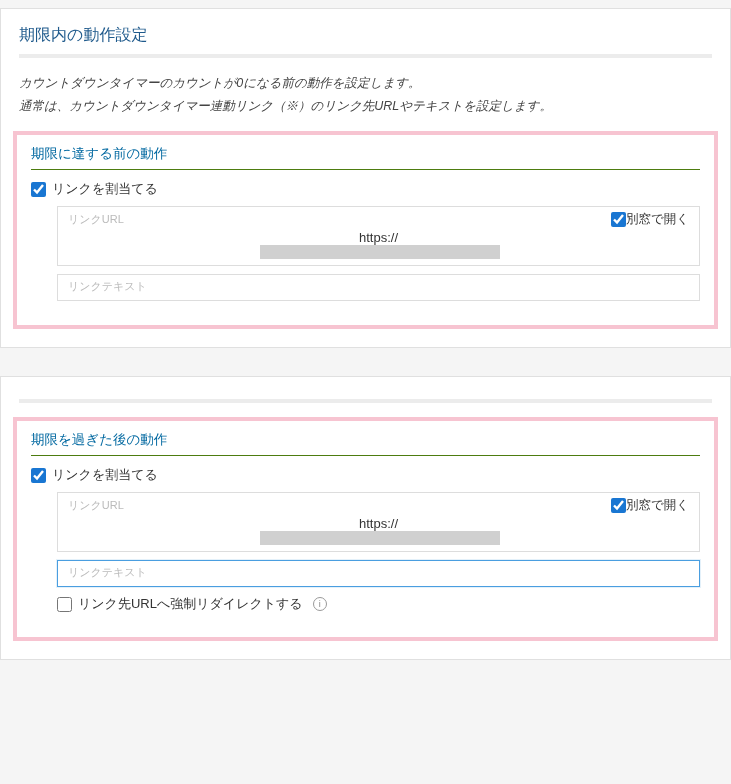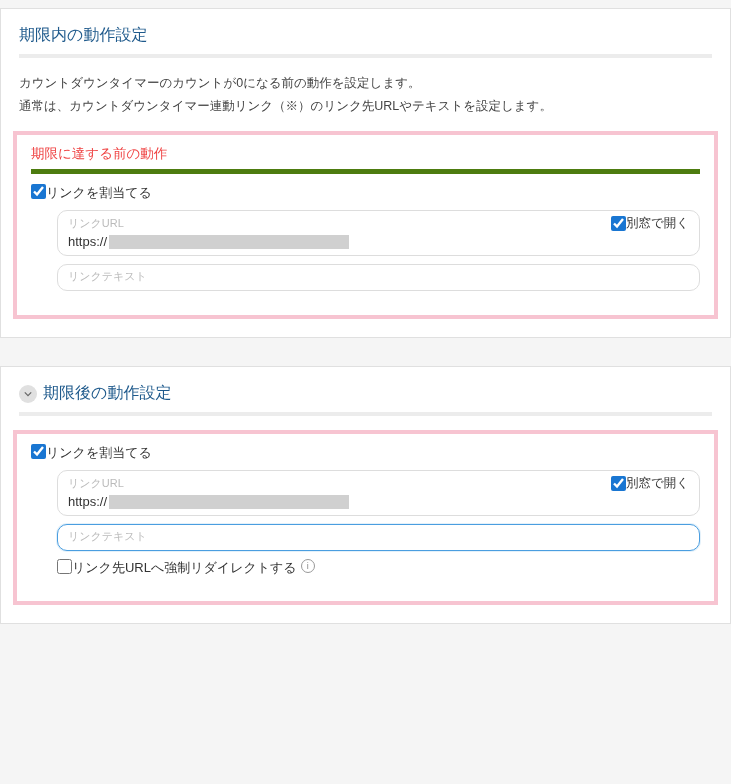--- a/index.html
+++ b/index.html
@@ -2,34 +2,34 @@
 <html><head>
 <meta charset="utf-8">
 <style>
   * { box-sizing: border-box; margin: 0; padding: 0; }
   body { font-family: "Hiragino Kaku Gothic ProN", "メイリオ", Meiryo, sans-serif; font-size: 13px; background: #f5f5f5; color: #333; }
   .canvas { width: 731px; margin: 0 auto; padding: 8px 0; }
   .panel { background: #fff; border: 1px solid #e0e0e0; margin-bottom: 28px; padding: 16px 18px 18px; }
   .panel-title { color: #1f5a8c; font-size: 16px; font-weight: 500; margin-bottom: 8px; display: flex; align-items: center; gap: 6px; }
   .panel-title .chev { width: 18px; height: 18px; border-radius: 50%; background: #e0e0e0; display: inline-flex; align-items: center; justify-content: center; font-size: 10px; color: #666; }
   .hr { height: 4px; background: #ececec; margin: 6px 0 14px; }
-  .desc { color: #444; line-height: 1.8; font-size: 12.5px; margin-bottom: 14px; }
+  .desc { color: #444; line-height: 1.8; font-size: 12.5px; margin-bottom: 14px; font-style: italic; }
   .desc p { margin: 0; }
   .highlight-box { border: 4px solid #f7c4d1; background: #fff; padding: 10px 14px 16px; margin: 0 -6px; }
-  .sub-title { color: #ef4444; font-size: 13.5px; padding-bottom: 6px; border-bottom: 5px solid #4d7c0f; margin-bottom: 10px; }
-  .cb-row { display: flex; margin-bottom: 8px; }
+  .sub-title { color: #0369a1; font-size: 13.5px; padding-bottom: 6px; border-bottom: 1px solid #4d7c0f; margin-bottom: 10px; }
+  .cb-row { display: flex; align-items: center; gap: 6px; margin-bottom: 8px; }
   .cb-row.indent { margin-left: 26px; }
   input[type=checkbox] { width: 15px; height: 15px; accent-color: #1976d2; cursor: pointer; }
   .cb-label { color: #333; font-size: 13px; }
   .field-block { margin-left: 26px; }
-  .field { border: 1px solid #ddd; border-radius: 10px; padding: 4px 10px 6px; margin-bottom: 8px; position: relative; background: #fff; }
+  .field { border: 1px solid #ddd; border-radius: 0; padding: 4px 10px 6px; margin-bottom: 8px; position: relative; background: #fff; }
   .field.focus { border-color: #4a9ee0; box-shadow: 0 0 0 1px rgba(74,158,224,.15); }
   .field-top { display: flex; justify-content: space-between; align-items: center; }
   .field-label { color: #bbb; font-size: 11px; }
-  .field-val { font-size: 13px; color: #333; margin-top: 2px; display: flex; align-items: center; }
+  .field-val { font-size: 13px; color: #333; margin-top: 2px; display: flex; align-items: center; flex-direction: column; }
   .mask { display: inline-block; height: 14px; width: 240px; background: #d0d0d0; margin-left: 2px; }
   .new-window { display: flex; align-items: center; gap: 0; }
   .new-window .cb-label { font-size: 12.5px; }
   .info-icon { display: inline-flex; width: 14px; height: 14px; border: 1px solid #999; border-radius: 50%; align-items: center; justify-content: center; font-size: 9px; color: #888; margin-left: 4px; }
   .cursor-caret::after { content: ""; display: inline-block; width: 1px; height: 14px; background: #333; margin-left: 1px; vertical-align: middle; }
 </style>
 </head>
 <body>
 
 <div class="canvas">
@@ -68,33 +68,26 @@
         </div>
 
         <div class="field">
           <div class="field-label">リンクテキスト</div>
         </div>
       </div>
     </div>
   </div>
 
   <div class="panel">
-    <div class="panel-title">
-      <span class="chev">
-        <svg width="8" height="8" viewBox="0 0 10 10">
-            <path d="M1 3 L5 7 L9 3" fill="none" stroke="#666" stroke-width="1.5"></path>
-          </svg>
-      </span>
-      <span>期限後の動作設定</span>
-    </div>
     <div class="hr"></div>
     <div class="desc">
     </div>
 
     <div class="highlight-box">
+      <div class="sub-title">期限を過ぎた後の動作</div>
 
       <div class="cb-row">
         <input type="checkbox" checked="" style="">
         <span class="cb-label">リンクを割当てる</span>
       </div>
 
       <div class="field-block">
         <div class="field">
           <div class="field-top">
             <span class="field-label">リンクURL</span>

